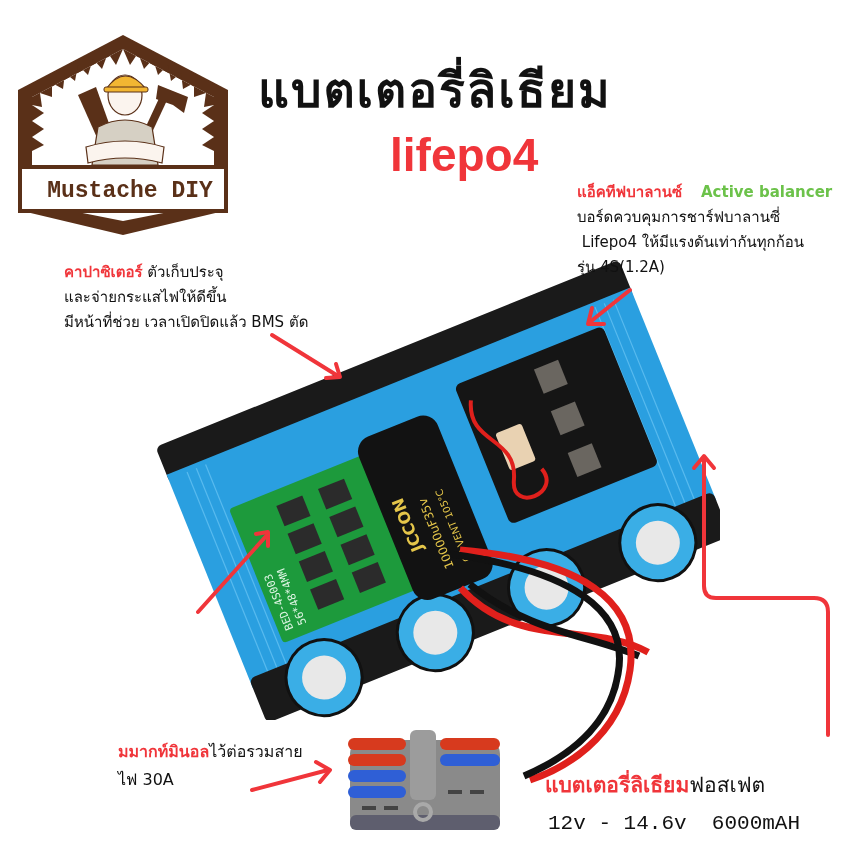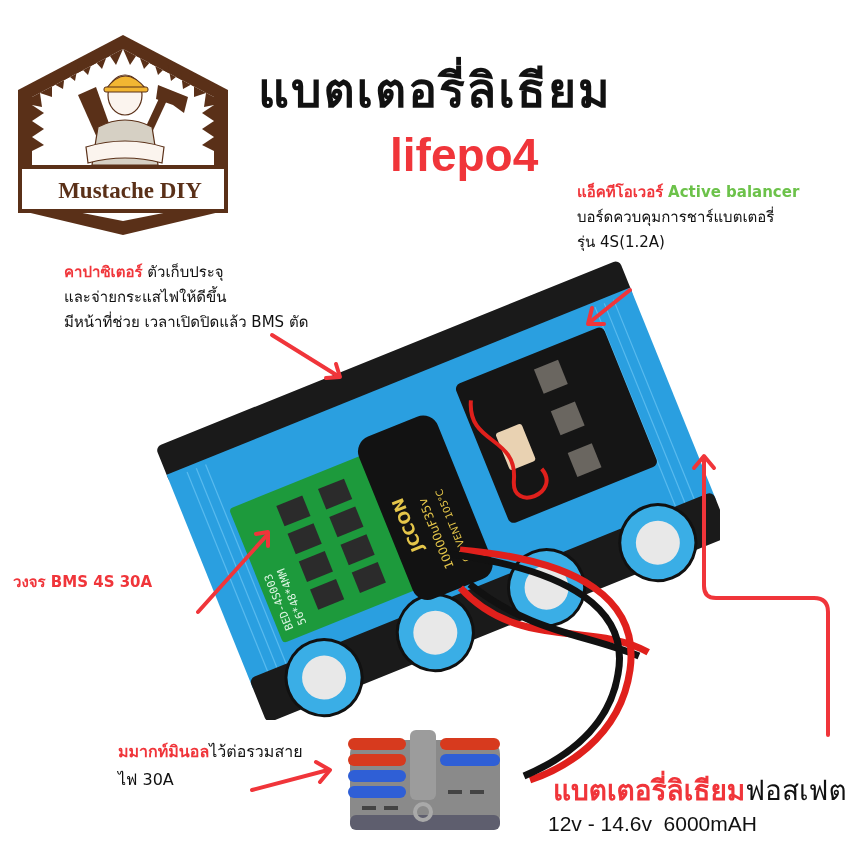--- a/index.html
+++ b/index.html
@@ -2,24 +2,24 @@
 <html><head>
 <meta charset="utf-8">
 <style>
   html,body{margin:0;padding:0;background:#ffffff;}
   body{width:856px;height:856px;position:relative;overflow:hidden;font-family:"DejaVu Sans","Liberation Sans",sans-serif;color:#111;}
   .abs{position:absolute;}
   .title{left:258px;top:52px;font-size:48px;font-weight:bold;color:#111;letter-spacing:2px;white-space:nowrap;}
   .subtitle{left:390px;top:128px;font-size:46px;font-weight:bold;color:#f0353a;font-family:"Liberation Sans",sans-serif;}
   .ann{font-size:15px;line-height:25px;color:#111;white-space:nowrap;}
   .red{color:#f0353a;font-weight:bold;}
-  .green{color:#6cc24a;font-weight:bold;}
-  .spec{font-size:21px;color:#111;font-family:Liberation Sans, sans-serif;}
+  .green{color:#6cc24a;font-weight:bold;margin-left:14px;}
+  .spec{font-size:21px;color:#111;font-family:Liberation Mono, monospace;}
   .logo{left:8px;top:35px;width:230px;height:200px;}
-  .logo-text{position:absolute;left:22px;top:143px;width:200px;text-align:center;font-family:Liberation Serif, serif;font-weight:bold;font-size:23px;color:#5a3018;}
+  .logo-text{position:absolute;left:22px;top:143px;width:200px;text-align:center;font-family:Liberation Mono, monospace;font-weight:bold;font-size:23px;color:#5a3018;}
   .photo{left:150px;top:250px;width:570px;height:470px;}
 </style>
 </head>
 <body>
 
 <div class="abs logo">
   <svg width="230" height="200" viewBox="0 0 230 200">
 
     <polygon points="115,0 220,55 220,175 115,200 10,175 10,55" fill="#5a3018"></polygon>
     <polygon points="115,14 206,62 206,168 115,186 24,168 24,62" fill="#ffffff"></polygon>
@@ -159,43 +159,43 @@
     <path d="M252,790 L328,770"></path>
       <path d="M316,762 L330,770 L320,782"></path>
 
     <path d="M828,735 L828,612 Q828,598 814,598 L716,598 Q704,598 704,586 L704,458"></path>
     <path d="M694,468 L704,456 L714,468"></path>
   </g>
 </svg>
 
 <div class="abs ann" style="left:577px;top:180px;">
   <div>
-    <span class="red">แอ็คทีโอเวอร์</span>
+    <span class="red">แอ็คทีฟบาลานซ์</span>
     <span class="green">Active balancer</span>
   </div>
-  <div>บอร์ดควบคุมการชาร์แบตเตอรี่</div>
+  <div>บอร์ดควบคุมการชาร์ฟบาลานซี่</div>
+  <div style="white-space:pre"> Lifepo4 ให้มีแรงดันเท่ากันทุกก้อน</div>
   <div>รุ่น 4S(1.2A)</div>
 </div>
 
 <div class="abs ann" style="left:40px;top:260px;margin-left:24px;">
   <div>
     <span class="red">คาปาซิเตอร์</span>
     <span>ตัวเก็บประจุ</span>
   </div>
   <div>และจ่ายกระแสไฟให้ดีขึ้น</div>
   <div>มีหน้าที่ช่วย เวลาเปิดปิดแล้ว BMS ตัด</div>
 </div>
 
 <div class="abs ann" style="left:13px;top:570px;">
-  <div class="red">วงจร BMS 4S 30A</div>
 </div>
 
 <div class="abs ann" style="left:118px;top:738px;font-size:16px;line-height:28px;">
   <div>
     <span class="red">มมากท์มินอล</span><span>ไว้ต่อรวมสาย</span>
   </div>
   <div>ไฟ 30A</div>
 </div>
 
-<div class="abs" style="left:545px;top:768px;font-size:28px;white-space:nowrap;margin-left:8px;">
+<div class="abs" style="left:545px;top:768px;font-size:21px;white-space:nowrap;">
   <span class="red">แบตเตอรี่ลิเธียม</span><span>ฟอสเฟต</span>
 </div>
 <div class="abs spec" style="left:548px;top:812px;white-space:pre;">12v - 14.6v  6000mAH</div>
 
 </body></html>

